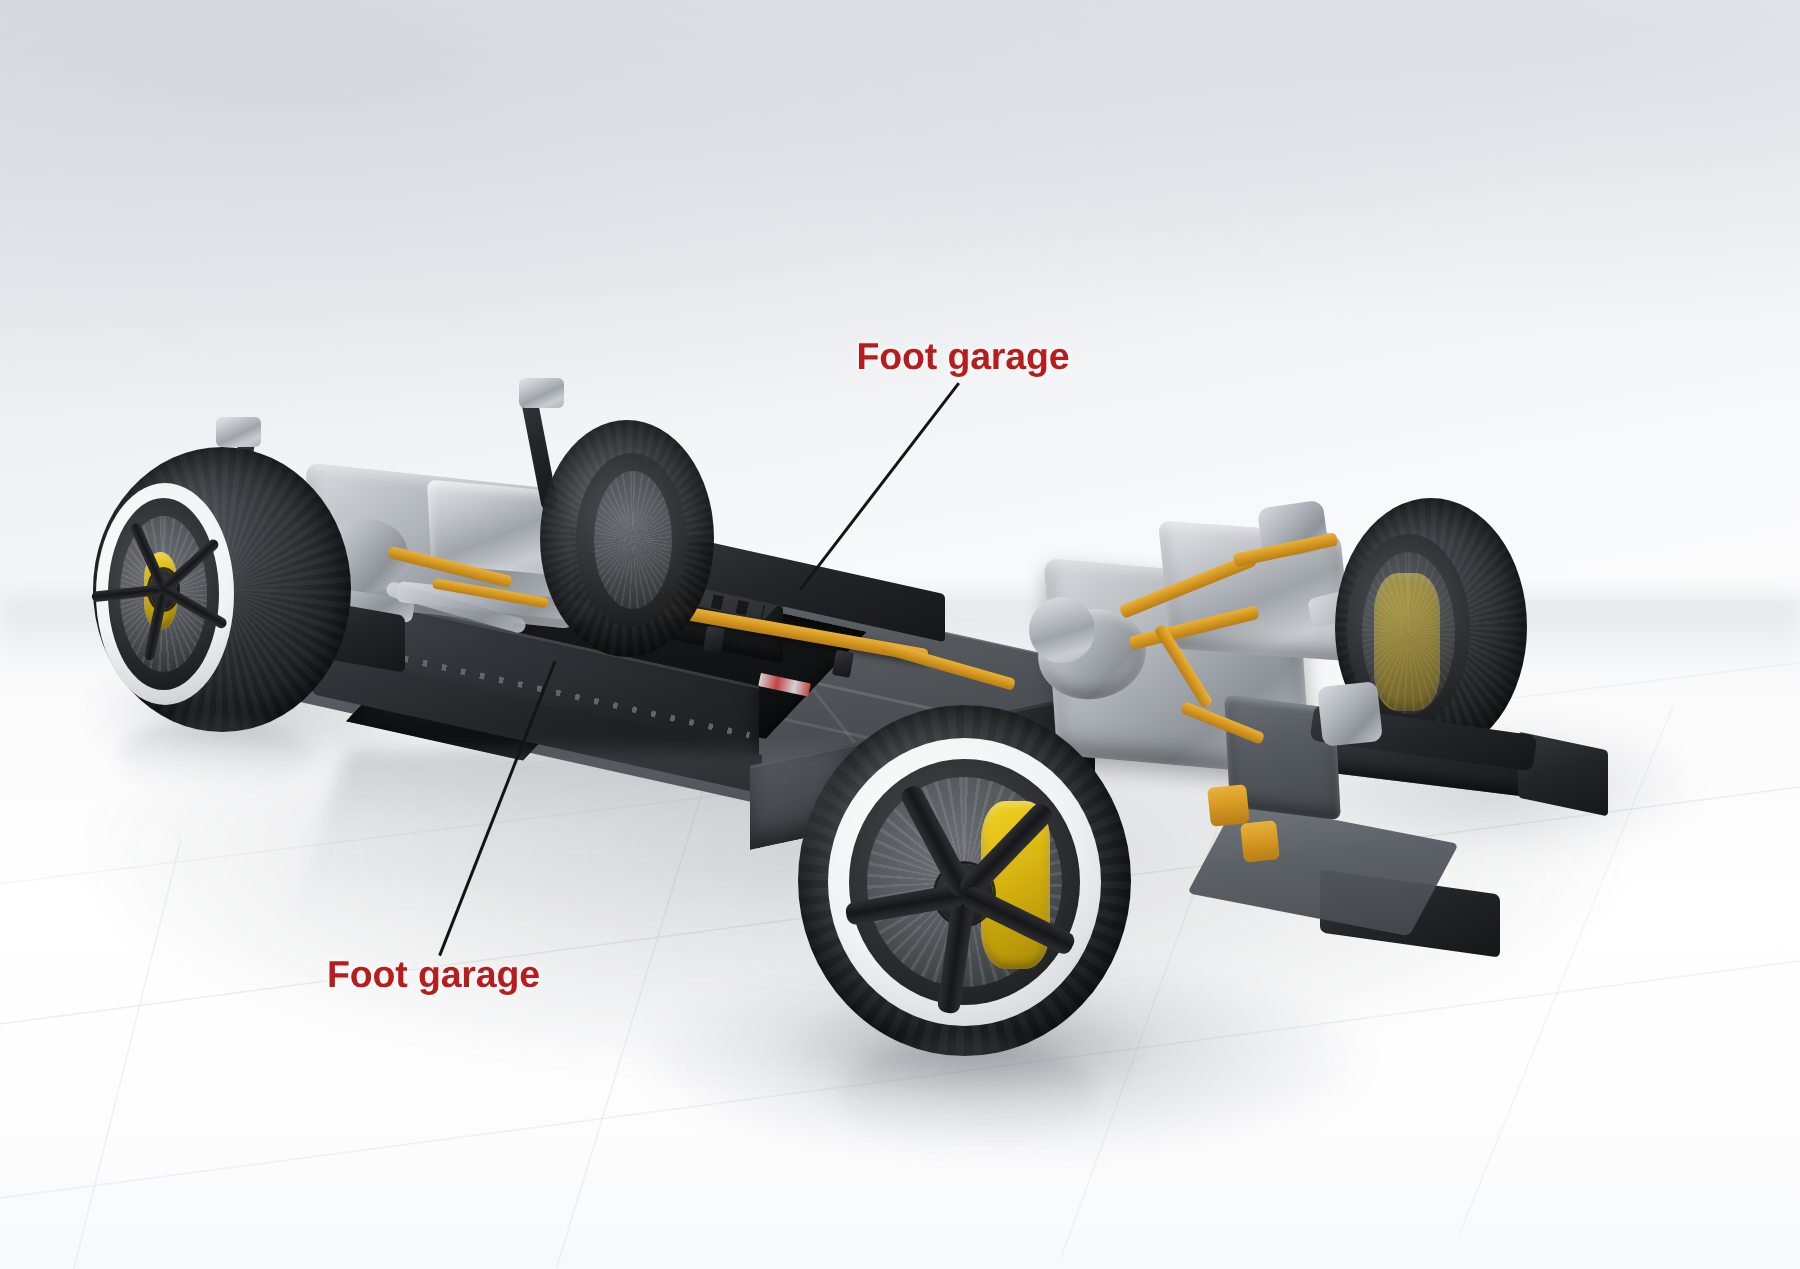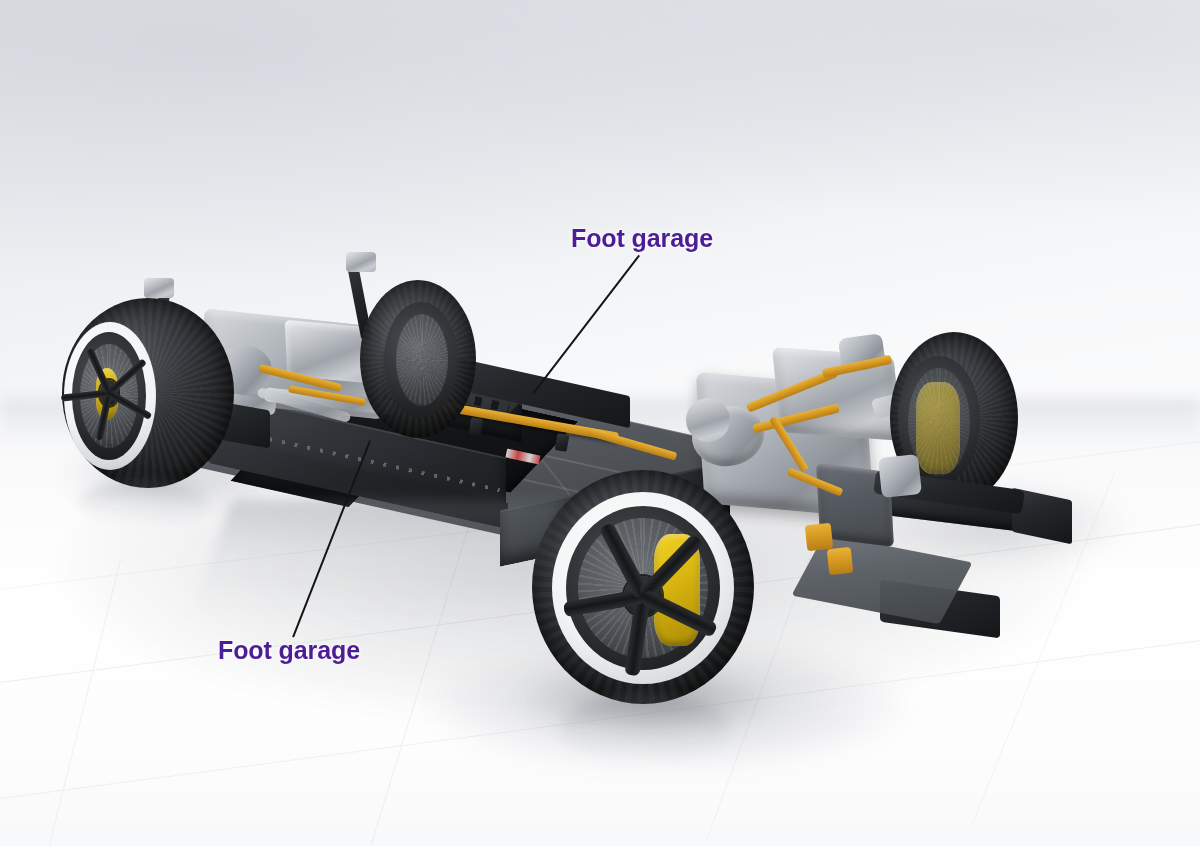--- a/index.html
+++ b/index.html
@@ -101,21 +101,21 @@
   }
   .caliper{
     position:absolute;border-radius:16px/26px;
     background:linear-gradient(150deg,#f2d327 0%,#e2bf14 30%,#c9a60c 62%,#a98a08 100%);
     box-shadow:inset 0 2px 5px rgba(255,255,255,.4), inset 0 -3px 6px rgba(0,0,0,.35);
   }
 
   
   .callout-label{
     position:absolute;
-    color:#4c1d95;
+    color:#b91c1c;
     font-weight:700;
     font-size:25px;
     line-height:1;
     letter-spacing:-.1px;
     white-space:nowrap;
     font-family:"Liberation Sans","DejaVu Sans",sans-serif;
     text-shadow:0 0 3px rgba(255,255,255,.95), 0 0 6px rgba(255,255,255,.8);
   }
   .leader{position:absolute;background:#141414;transform-origin:0 0;height:1.7px;}
 </style>

